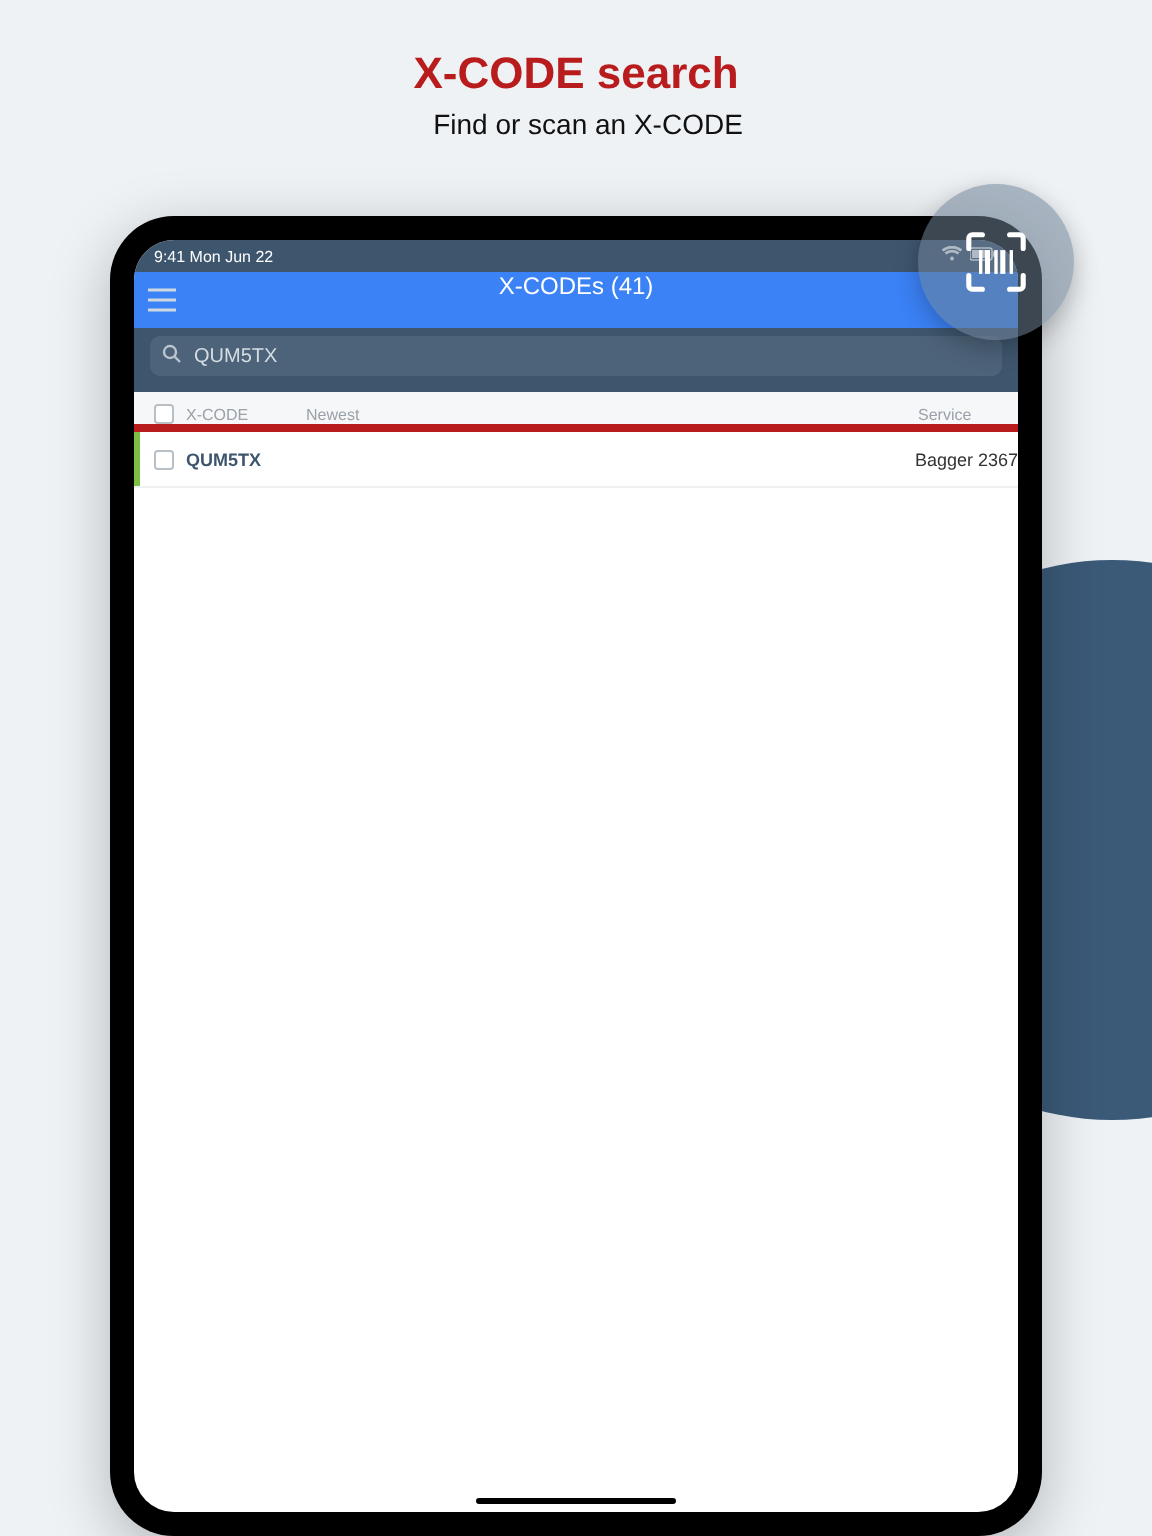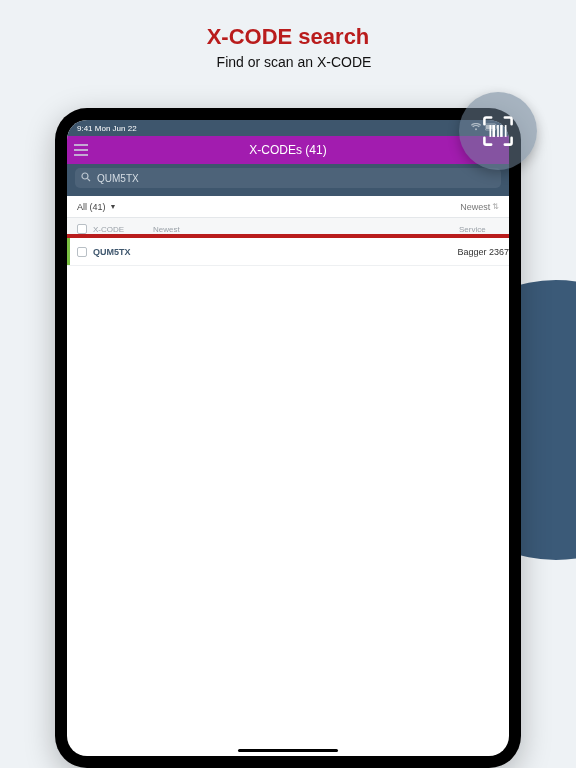--- a/index.html
+++ b/index.html
@@ -65,23 +65,22 @@
     display: flex;
     align-items: center;
     padding: 0 10px;
     justify-content: space-between;
   }
   .status-right { display:flex; align-items:center; gap:4px; }
   .wifi-dot, .batt-dot { font-size:8px; }
   
   .nav-header {
     height: 28px;
-    background: #a21caf;
-    display: flex;
-    align-items: center;
+    background: #3b82f6;
+    display: flex;
     position: relative;
     color: #fff;
   }
   .menu-btn {
     width: 28px;
     display: flex;
     align-items: center;
     justify-content: center;
     font-size: 14px;
     color: #cfd8e0;
@@ -229,30 +228,20 @@
         <span class="search-icon">
           <svg width="10" height="10" viewBox="0 0 10 10">
               <circle cx="4" cy="4" r="3" fill="none" stroke="#d5dde4" stroke-width="1.2"></circle>
               <line x1="6.3" y1="6.3" x2="9" y2="9" stroke="#d5dde4" stroke-width="1.2"></line>
             </svg>
         </span>
         <span>QUM5TX</span>
       </div>
     </div>
 
-    <div class="filter-row">
-      <div class="filter-left">
-        <span>All (41)</span>
-        <span class="caret">▼</span>
-      </div>
-      <div class="sort-right">
-        <span>Newest</span>
-        <span class="sort-arrows">⇅</span>
-      </div>
-    </div>
 
     <div class="table-header">
       <div class="th-check">
           <div class="chk"></div>
         </div>
       <div class="th-xcode">X-CODE</div>
       <div class="th-machine">Newest</div>
       <div class="th-service">Service</div>
     </div>
 

